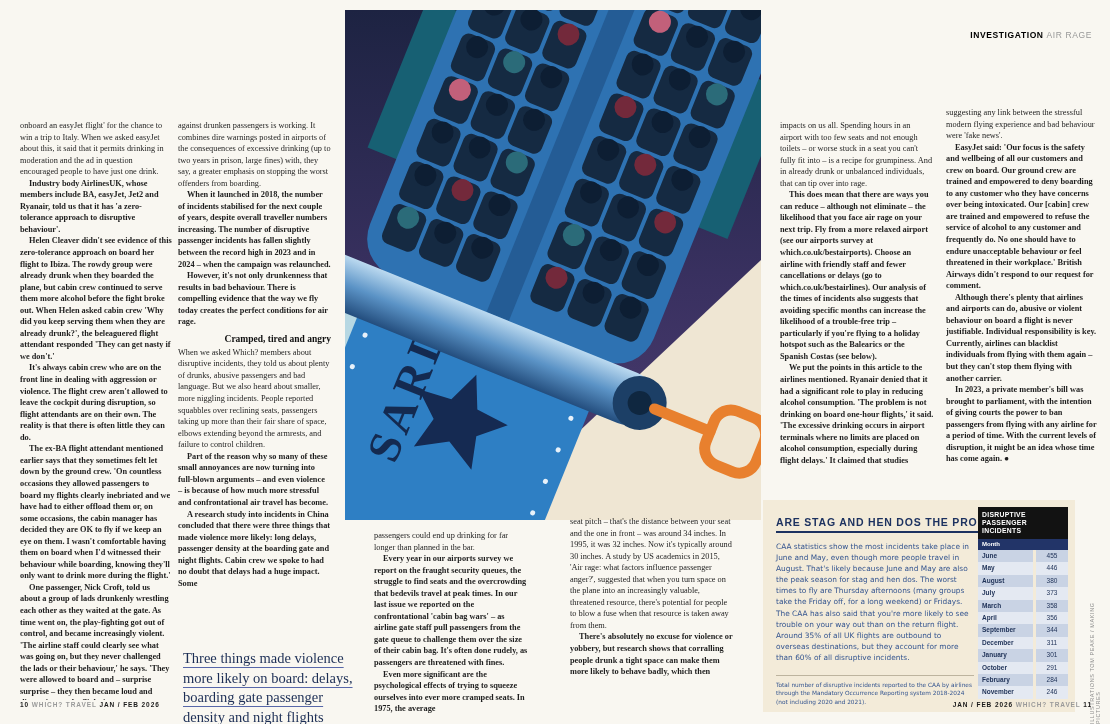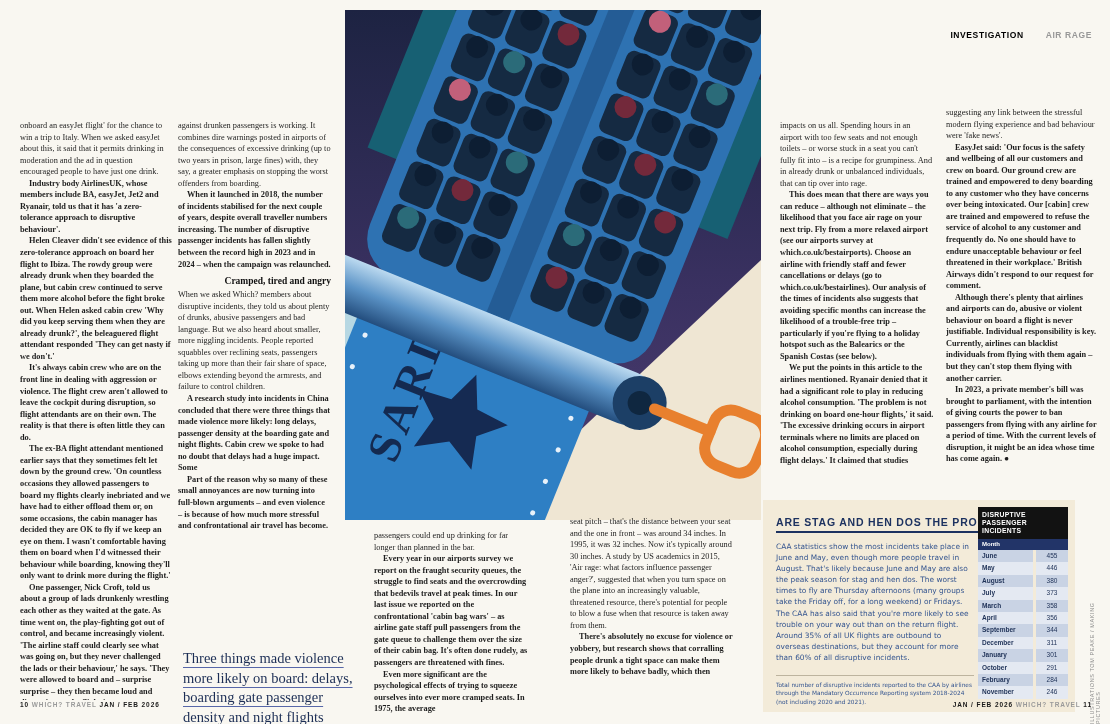--- a/index.html
+++ b/index.html
@@ -1,21 +1,21 @@
 <!DOCTYPE html>
 <html><head>
 <meta charset="utf-8">
 <style>
   html,body{margin:0;padding:0;}
   body{background:#d8d8d8;font-family:"Liberation Serif",serif;}
   .spread{position:relative;width:1110px;height:724px;background:#f9f7f1;overflow:hidden;margin:0 auto;}
 
   
   .kicker{position:absolute;top:30px;right:18px;font:bold 8.5px "Liberation Sans",sans-serif;letter-spacing:.6px;color:#000;}
-  .kicker .lt{color:#989898;font-weight:bold;margin-left:19px;}
+  .kicker .lt{color:#989898;font-weight:normal;}
   .pagefoot{position:absolute;top:701px;font:bold 6.5px "Liberation Sans",sans-serif;letter-spacing:.9px;color:#1a1a1a;}
   .pagefoot .lt{color:#9a9a9a;}
   .pf-l{left:20px;}
   .pf-r{right:18px;text-align:right;}
 
   
   .col{position:absolute;width:152px;font:8.3px/11.55px "Liberation Serif",serif;color:#1e1e1e;overflow:hidden;}
   .col p{margin:0;}
   .col p.ind{text-indent:9px;font-weight:bold;}
   .subhead{font:bold 9.5px/13px "Liberation Serif",serif;color:#101010;margin:5px 0 1px;text-align:right;}
@@ -74,24 +74,25 @@
     <p class="ind">Helen Cleaver didn't see evidence of this zero-tolerance approach on board her flight to Ibiza. The rowdy group were already drunk when they boarded the plane, but cabin crew continued to serve them more alcohol before the fight broke out. When Helen asked cabin crew 'Why did you keep serving them when they are already drunk?', the beleaguered flight attendant responded 'They can get nasty if we don't.'</p>
     <p class="ind">It's always cabin crew who are on the front line in dealing with aggression or violence. The flight crew aren't allowed to leave the cockpit during disruption, so flight attendants are on their own. The reality is that there is often little they can do.</p>
     <p class="ind">The ex-BA flight attendant mentioned earlier says that they sometimes felt let down by the ground crew. 'On countless occasions they allowed passengers to board my flights clearly inebriated and we have had to either offload them or, on some occasions, the cabin manager has decided they are OK to fly if we keep an eye on them. I wasn't comfortable having them on board when I'd witnessed their behaviour while boarding, knowing they'll only want to drink more during the flight.'</p>
     <p class="ind">One passenger, Nick Croft, told us about a group of lads drunkenly wrestling each other as they waited at the gate. As time went on, the play-fighting got out of control, and became increasingly violent. 'The airline staff could clearly see what was going on, but they never challenged the lads or their behaviour,' he says. 'They were allowed to board and – surprise surprise – they then became loud and disruptive on the flight.'</p>
     <p class="ind">It's not all bad news. Airports argue that the One Too Many campaign</p>
   </div>
 
   <div class="col c2">
     <p>against drunken passengers is working. It combines dire warnings posted in airports of the consequences of excessive drinking (up to two years in prison, large fines) with, they say, a greater emphasis on stopping the worst offenders from boarding.</p>
     <p class="ind">When it launched in 2018, the number of incidents stabilised for the next couple of years, despite overall traveller numbers increasing. The number of disruptive passenger incidents has fallen slightly between the record high in 2023 and in 2024 – when the campaign was relaunched.</p>
+    <p class="ind">However, it's not only drunkenness that results in bad behaviour. There is compelling evidence that the way we fly today creates the perfect conditions for air rage.</p>
     <h3 class="subhead">Cramped, tired and angry</h3>
     <p>When we asked Which? members about disruptive incidents, they told us about plenty of drunks, abusive passengers and bad language. But we also heard about smaller, more niggling incidents. People reported squabbles over reclining seats, passengers taking up more than their fair share of space, elbows extending beyond the armrests, and failure to control children.</p>
+    <p class="ind">Part of the reason why so many of these small annoyances are now turning into full-blown arguments – and even violence – is because of how much more stressful and confrontational air travel has become.</p>
     <p class="ind">A research study into incidents in China concluded that there were three things that made violence more likely: long delays, passenger density at the boarding gate and night flights. Cabin crew we spoke to had no doubt that delays had a huge impact. Some</p>
-    <p class="ind">Part of the reason why so many of these small annoyances are now turning into full-blown arguments – and even violence – is because of how much more stressful and confrontational air travel has become.</p>
   </div>
 
   <figure class="illo" style="margin:0">
     <svg viewBox="0 0 416 510" preserveAspectRatio="none">
       <defs>
         <linearGradient id="bgG" x1="0" y1="0" x2="0" y2="1">
           <stop offset="0" stop-color="#1d2342"></stop>
             <stop offset="0.55" stop-color="#3a3161"></stop>
             <stop offset="1" stop-color="#4e3f72"></stop>
         </linearGradient>

